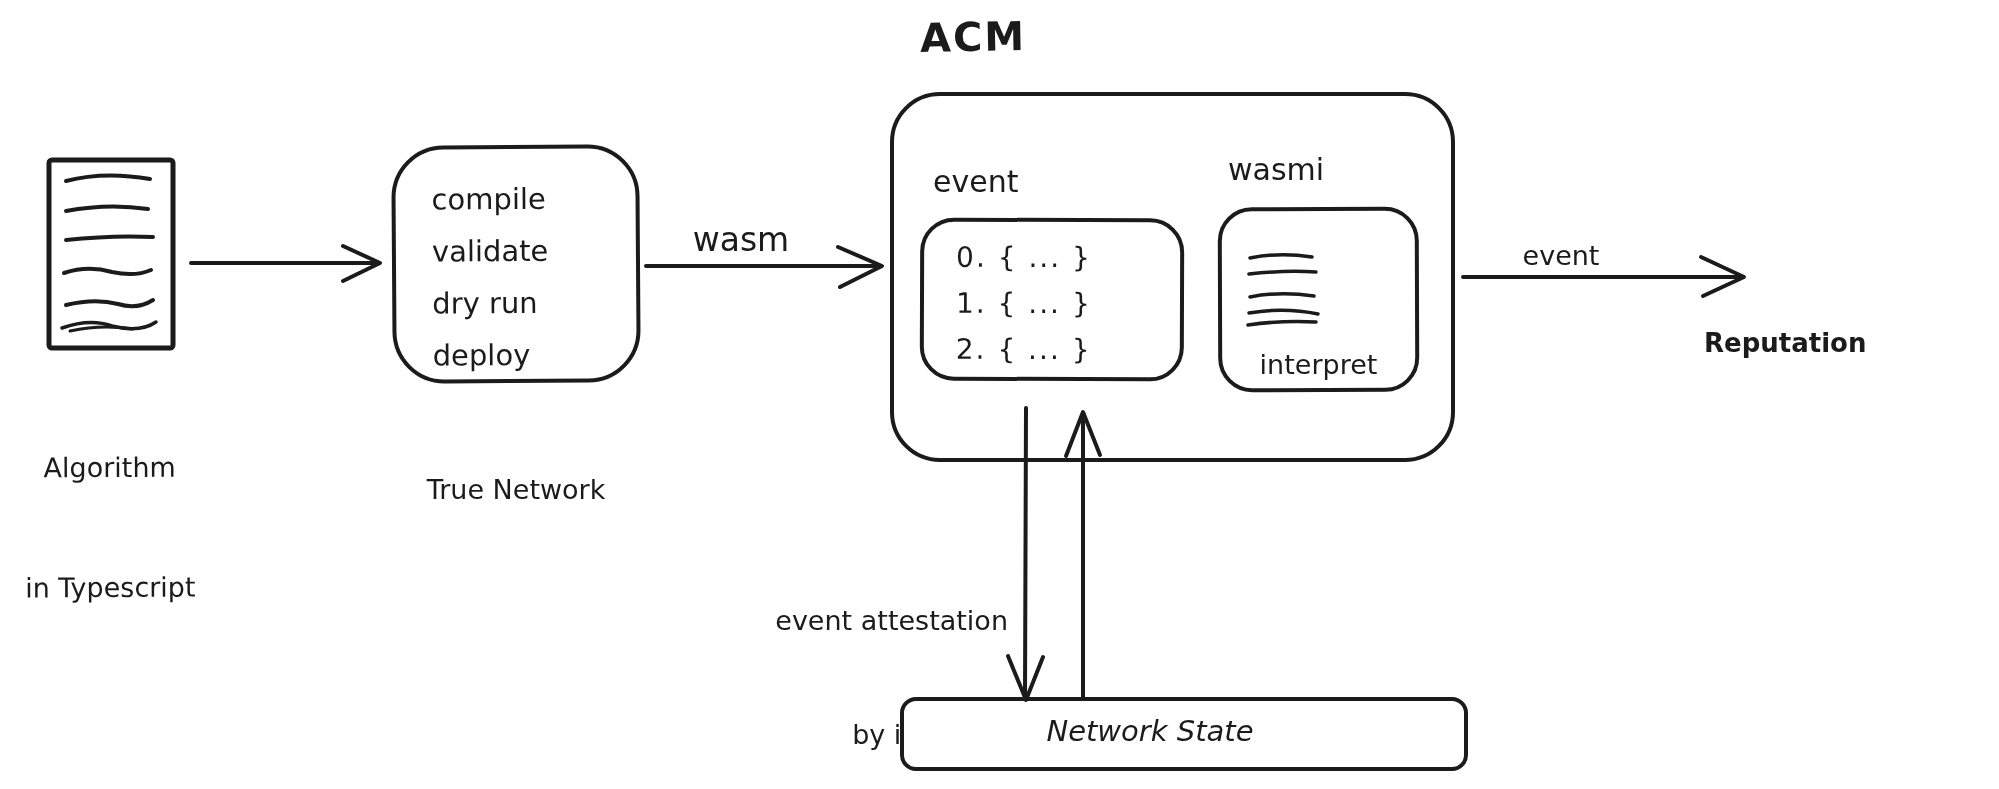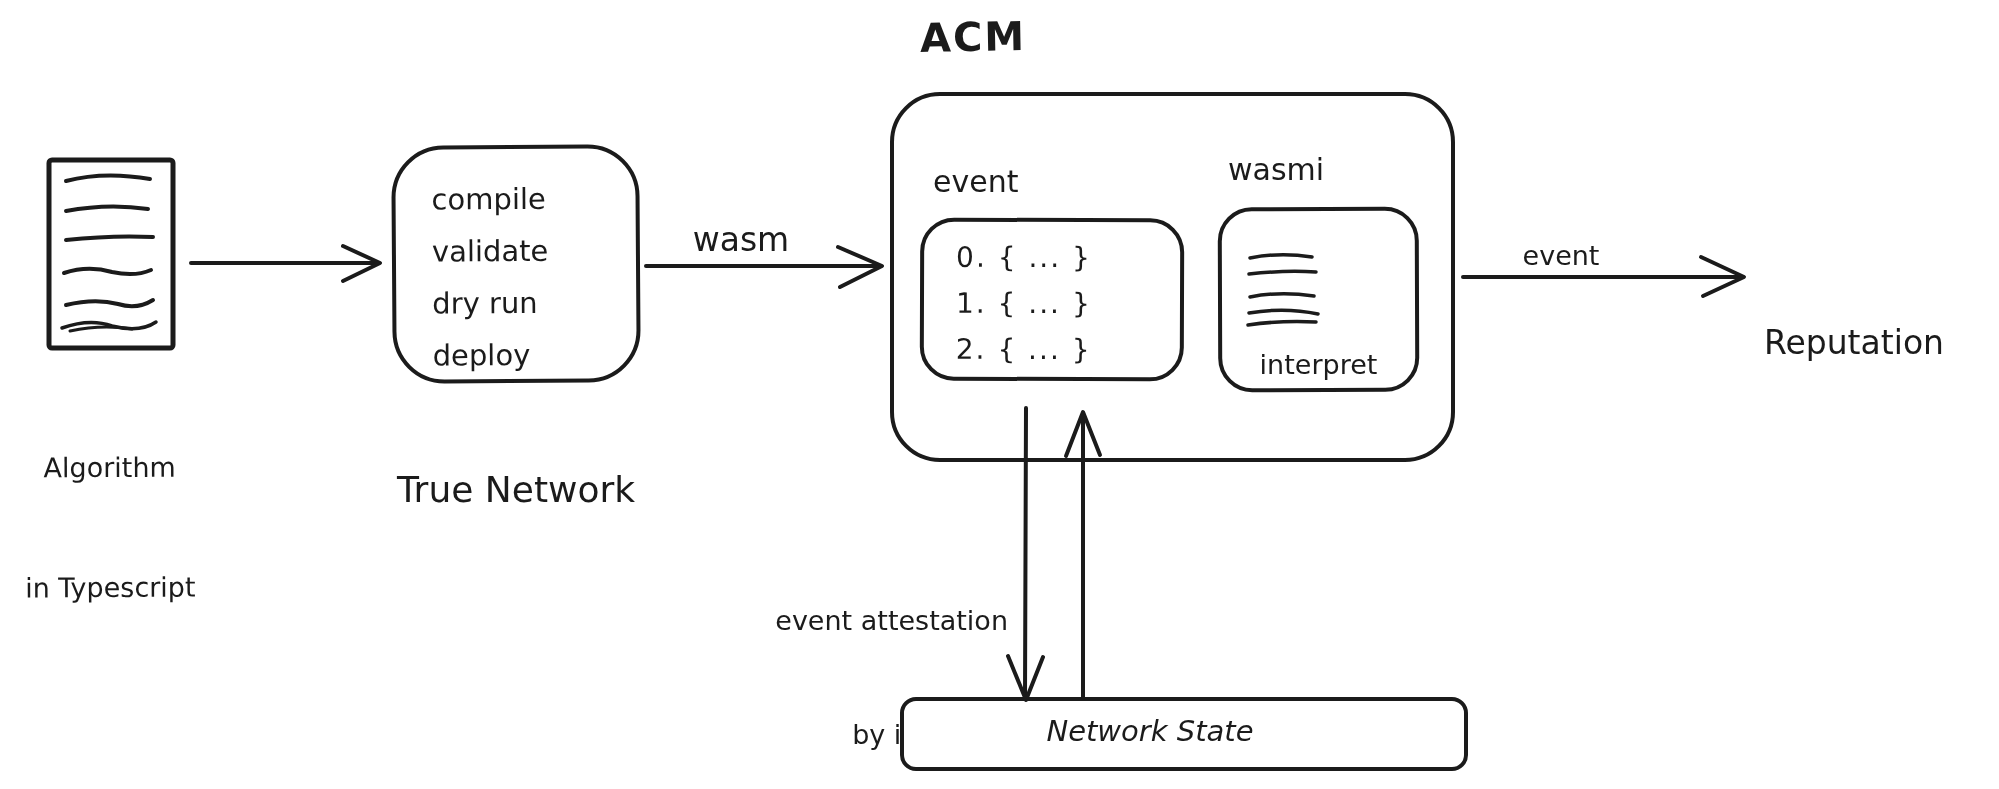--- a/index.html
+++ b/index.html
@@ -12,33 +12,33 @@
     border-radius:48px;background:#ffffff;
   }
   .label{position:absolute;box-sizing:border-box;color:#1b1b1b;white-space:pre;}
   .center{text-align:center;}
   .right{text-align:right;}
 
   
   .algorithm-label{left:6px;top:368px;width:208px;font-size:27px;line-height:40px;transform:rotate(-0.3deg);}
   .sdk-box{left:392px;top:145px;width:248px;height:238px;border-radius:52px;transform:rotate(-0.4deg);}
   .sdk-steps{padding:24px 0 0 36px;font-size:29px;line-height:52px;}
-  .sdk-caption{left:368px;top:402px;width:296px;font-size:36px;line-height:35px;}
+  .sdk-caption{left:368px;top:402px;width:296px;font-size:27px;line-height:35px;}
   .wasm-label{left:660px;top:220px;width:162px;font-size:33px;}
   .acm-box{left:890px;top:92px;width:565px;height:370px;border-radius:50px;}
   .acm-title{left:893px;top:14px;width:160px;font-size:40px;font-weight:700;letter-spacing:2px;transform:rotate(-1deg);}
   .memory-label{left:933px;top:164px;width:140px;font-size:30px;font-weight:500;}
   .memory-box{left:920px;top:218px;width:264px;height:163px;border-radius:34px;transform:rotate(0.2deg);}
   .memory-rows{padding:13px 0 0 32px;font-size:28px;line-height:46px;letter-spacing:2px;}
   .wasmi-label{left:1228px;top:152px;width:130px;font-size:30px;font-weight:500;}
   .wasmi-box{left:1218px;top:207px;width:201px;height:185px;border-radius:34px;transform:rotate(-0.2deg);}
   .interpret-label{left:1218px;top:349px;width:201px;font-size:27px;}
   .event-label{left:1480px;top:240px;width:162px;font-size:27px;}
   .state-write-label{left:1438px;top:295px;width:300px;font-size:27px;}
-  .reputation-label{left:1764px;top:228px;width:230px;font-size:33px;line-height:46px;font-weight:400;}
+  .reputation-label{left:1704px;top:228px;width:230px;font-size:26px;line-height:46px;font-weight:700;}
   .attestation-label{left:724px;top:526px;width:284px;font-size:27px;line-height:38px;}
   .network-state-box{left:900px;top:697px;width:568px;height:74px;border-radius:16px;border-width:4px;}
   .network-state-label{left:900px;top:714px;width:500px;font-size:29px;font-style:italic;font-weight:500;text-align:center;}
 
   .ink-layer{position:absolute;left:0;top:0;width:1999px;height:789px;pointer-events:none;z-index:6;}
   .ink-layer path{fill:none;stroke:#1b1b1b;stroke-linecap:round;stroke-linejoin:round;}
 </style>
 </head>
 <body>
 

